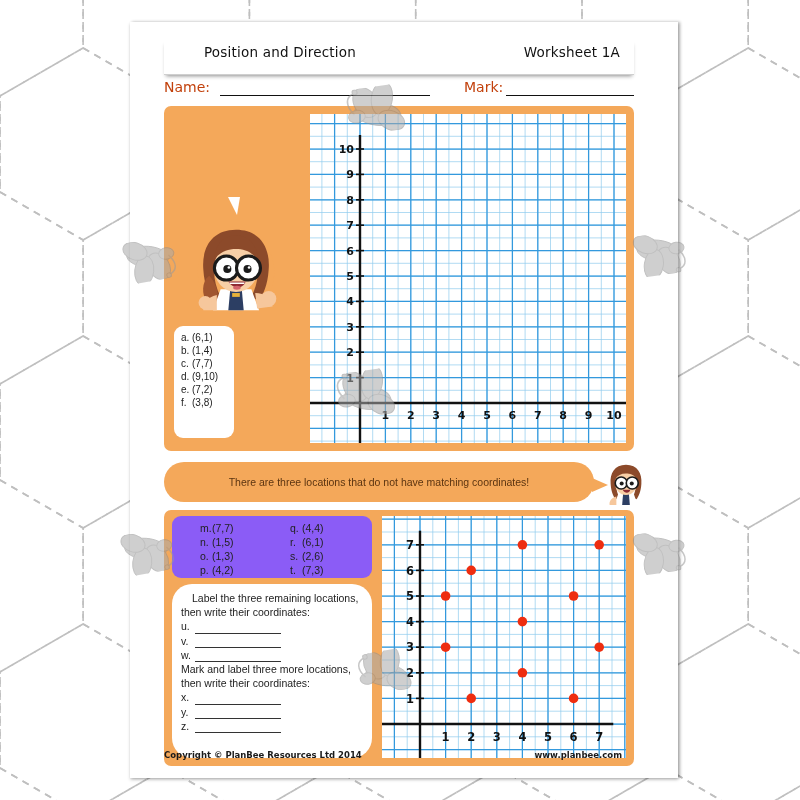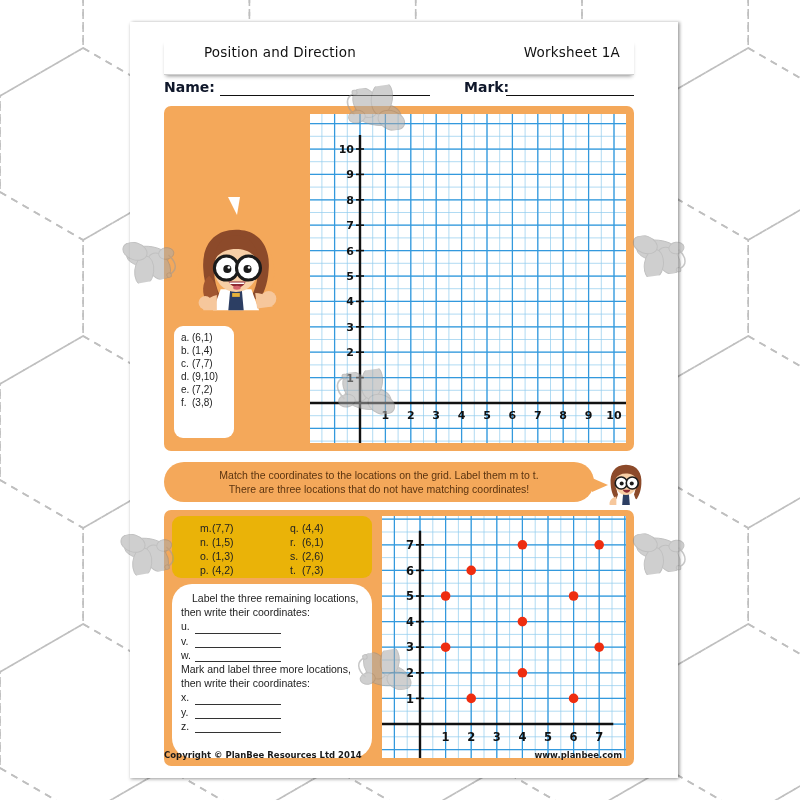--- a/index.html
+++ b/index.html
@@ -37,21 +37,21 @@
     font-weight:normal;font-size:13.5px;color:#111;
     letter-spacing:.2px;
     font-family:"DejaVu Sans", sans-serif;
   }
   .hdr-left{left:40px;}
   .hdr-right{right:14px;}
 
   
   .ndrow{position:absolute;left:34px;top:57px;width:470px;height:22px;}
   .nd-label{
-    position:absolute;top:0;font-weight:bold;font-size:14px;color:#0f172a;
+    position:absolute;top:0;font-weight:normal;font-size:14px;color:#c2410c;
     font-family:"DejaVu Sans", sans-serif;
   }
   .nd-rule{position:absolute;top:16px;height:0;border-bottom:1.6px solid #111;}
   .nm-lab{left:0;}
   .nm-rule{left:56px;width:210px;}
   .dt-lab{left:300px;}
   .dt-rule{left:342px;width:128px;}
 
   
   .panel{
@@ -106,21 +106,21 @@
     border-top:7px solid transparent;border-bottom:7px solid transparent;
     border-left:16px solid #F4A85A;
   }
   .girl2{position:absolute;left:472px;top:438px;width:48px;height:48px;}
 
   
   #panel2{left:34px;top:488px;width:470px;height:256px;}
 
   .card-m{
     position:absolute;left:8px;top:6px;width:200px;height:62px;
-    background:#eab308;border-radius:9px;
+    background:#8b5cf6;border-radius:9px;
     font-size:10.5px;line-height:14px;color:#222;
     padding:5px 0 0 0;box-sizing:border-box;
   }
   .card-m .col{position:absolute;top:5px;}
   .card-m .cA{left:28px;}
   .card-m .cB{left:118px;}
   .card-m .lt{display:inline-block;width:12px;}
 
   .card-blanks{
     position:absolute;left:8px;top:74px;width:200px;height:174px;
@@ -407,21 +407,20 @@
             <line x1="46" y1="85.80000000000001" x2="54" y2="85.80000000000001" stroke="#111111" stroke-width="1.6"></line>
             <text x="44" y="64.36" font-family="DejaVu Sans, sans-serif" font-size="11" font-weight="bold" fill="#111" text-anchor="end">9</text>
             <line x1="46" y1="60.400000000000006" x2="54" y2="60.400000000000006" stroke="#111111" stroke-width="1.6"></line>
             <text x="44" y="38.96" font-family="DejaVu Sans, sans-serif" font-size="11" font-weight="bold" fill="#111" text-anchor="end">10</text>
             <line x1="46" y1="35" x2="54" y2="35" stroke="#111111" stroke-width="1.6"></line>
           </svg>
       </div>
     </div>
 
     <div id="banner">
-      <div>Match the coordinates to the locations on the grid. Label them m to t.</div>
       <div>There are three locations that do not have matching coordinates!</div>
     </div>
     <div id="banner-tail"></div>
 
     <svg class="girl2" viewBox="0 0 100 100">
       <path d="M50 10 C26 10 16 28 18 50 C19 66 24 76 28 82 L36 78 C30 66 28 54 30 44 L70 44 C72 54 70 66 64 78 L72 82 C76 76 81 66 82 50 C84 28 74 10 50 10 Z" fill="#8C4A2A"></path>
       <path d="M34 70 L66 70 L74 94 L26 94 Z" fill="#ffffff"></path>
       <path d="M44 70 L56 70 L58 94 L42 94 Z" fill="#2C3E63"></path>
       <ellipse cx="50" cy="48" rx="23" ry="25" fill="#F8CFA6"></ellipse>
       <path d="M27 40 C28 22 38 14 50 14 C62 14 72 22 73 40 C66 30 58 28 50 28 C40 28 32 32 27 40 Z" fill="#8C4A2A"></path>

